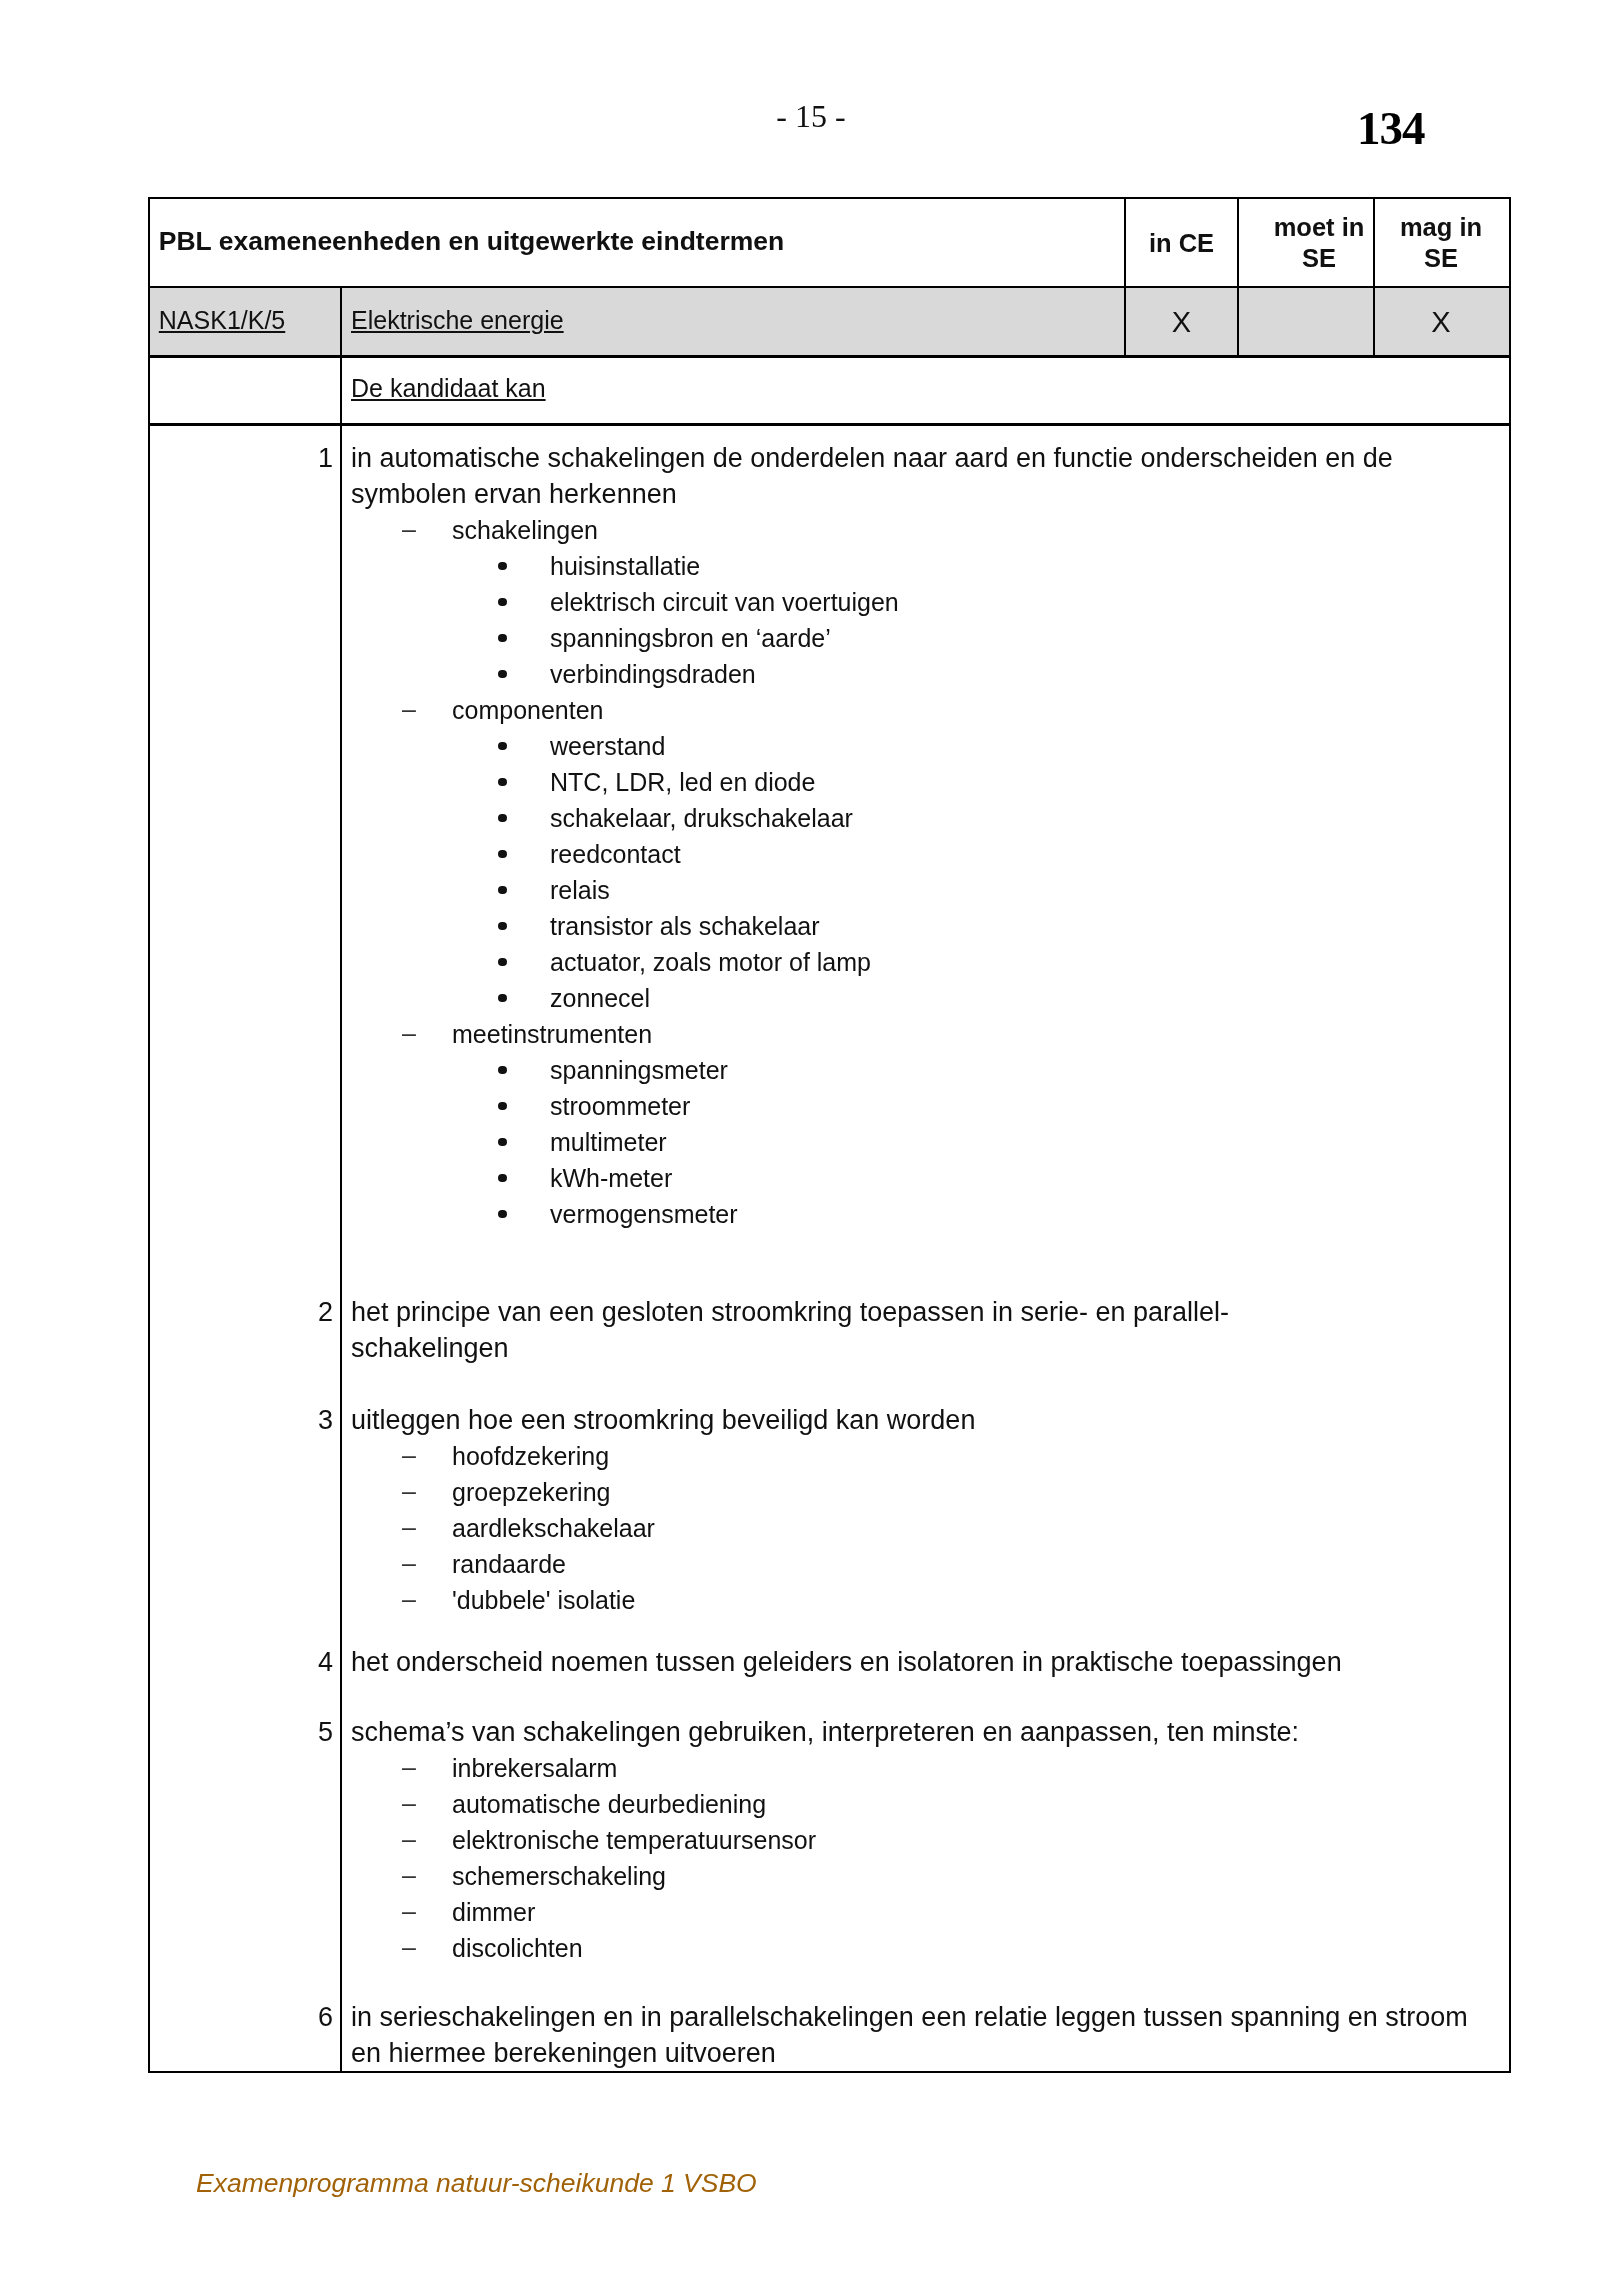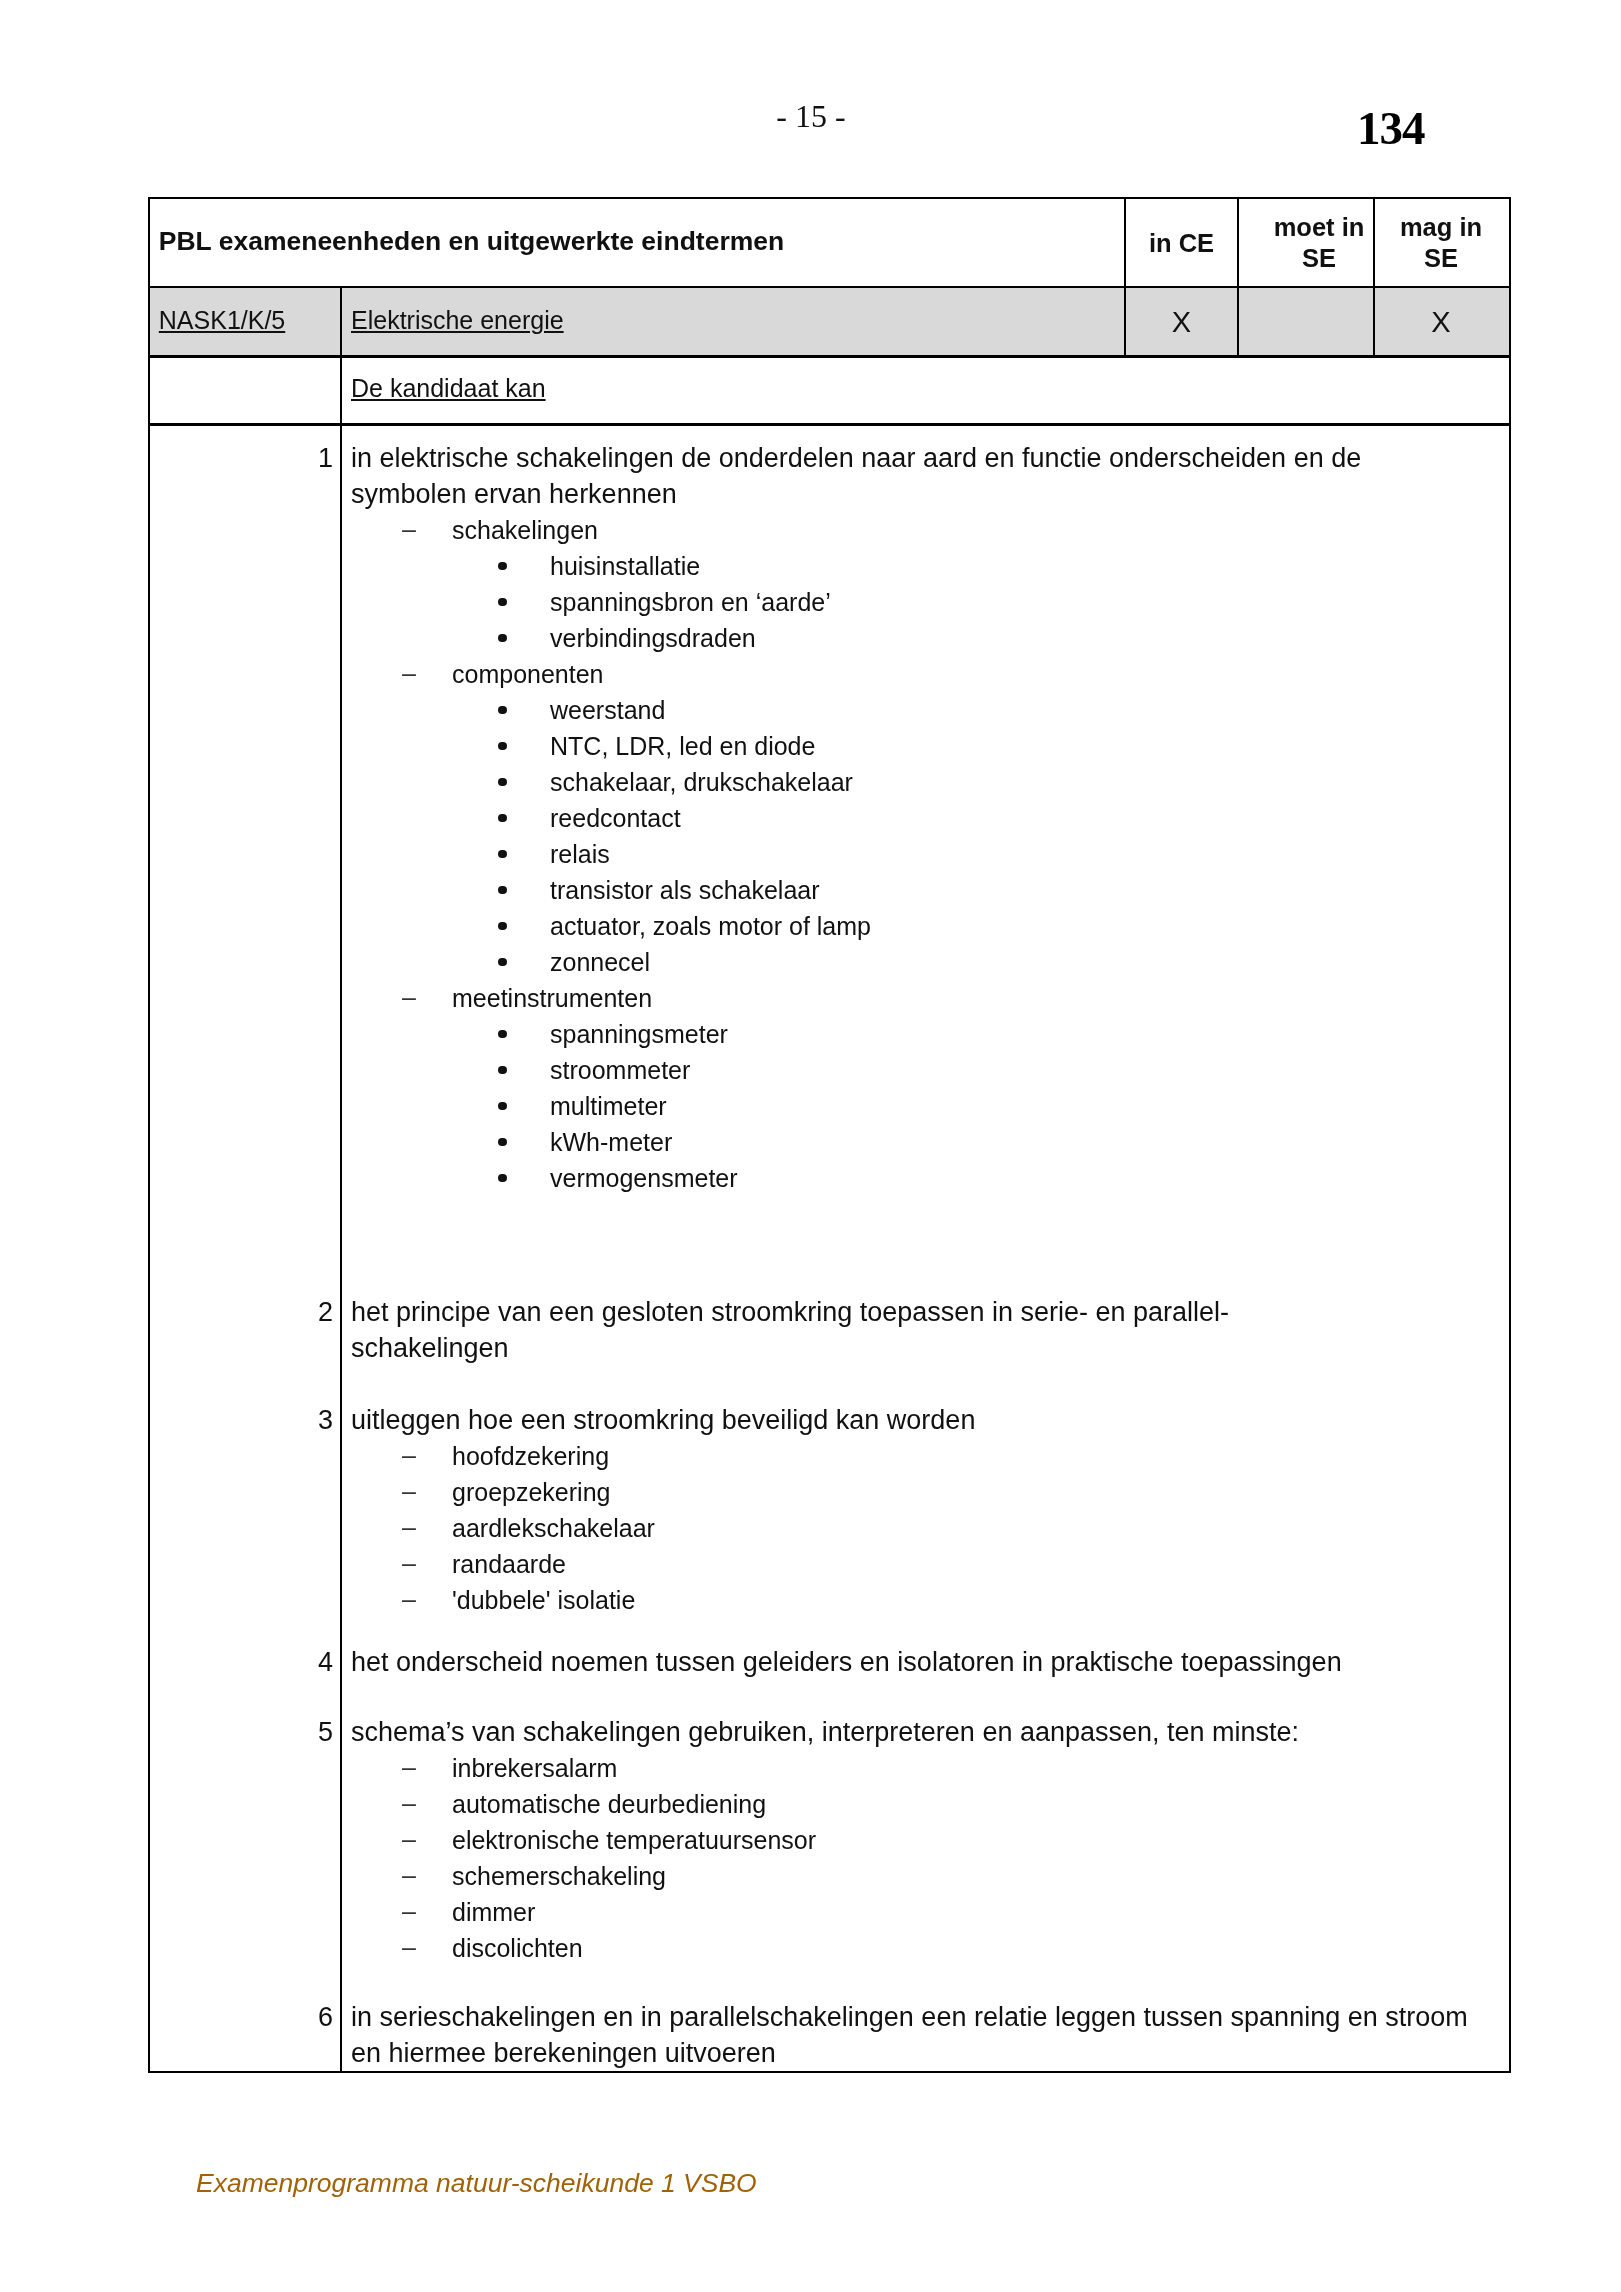--- a/index.html
+++ b/index.html
@@ -81,23 +81,24 @@
     <div class="num" style="top:854px;">2</div>
     <div class="num" style="top:962px;">3</div>
     <div class="num" style="top:1204px;">4</div>
     <div class="num" style="top:1274px;">5</div>
     <div class="num" style="top:1559px;">6</div>
   </div>
 
   <div class="content">
 
     <div class="item">
-      <div style="width:1127px;">in elektrische schakelingen de onderdelen naar aard en functie onderscheiden en de symbolen ervan herkennen</div>
+      <div style="width:1127px;">in automatische schakelingen de onderdelen naar aard en functie onderscheiden en de symbolen ervan herkennen</div>
       <div class="sub"><span class="dash">–</span><span>schakelingen</span></div>
       <div class="bullet"><span class="dot"></span><span>huisinstallatie</span></div>
+      <div class="bullet"><span class="dot"></span><span>elektrisch circuit van voertuigen</span></div>
       <div class="bullet"><span class="dot"></span><span>spanningsbron en ‘aarde’</span></div>
       <div class="bullet"><span class="dot"></span><span>verbindingsdraden</span></div>
       <div class="sub"><span class="dash">–</span><span>componenten</span></div>
       <div class="bullet"><span class="dot"></span><span>weerstand</span></div>
       <div class="bullet"><span class="dot"></span><span>NTC, LDR, led en diode</span></div>
       <div class="bullet"><span class="dot"></span><span>schakelaar, drukschakelaar</span></div>
       <div class="bullet"><span class="dot"></span><span>reedcontact</span></div>
       <div class="bullet"><span class="dot"></span><span>relais</span></div>
       <div class="bullet"><span class="dot"></span><span>transistor als schakelaar</span></div>
       <div class="bullet"><span class="dot"></span><span>actuator, zoals motor of lamp</span></div>

